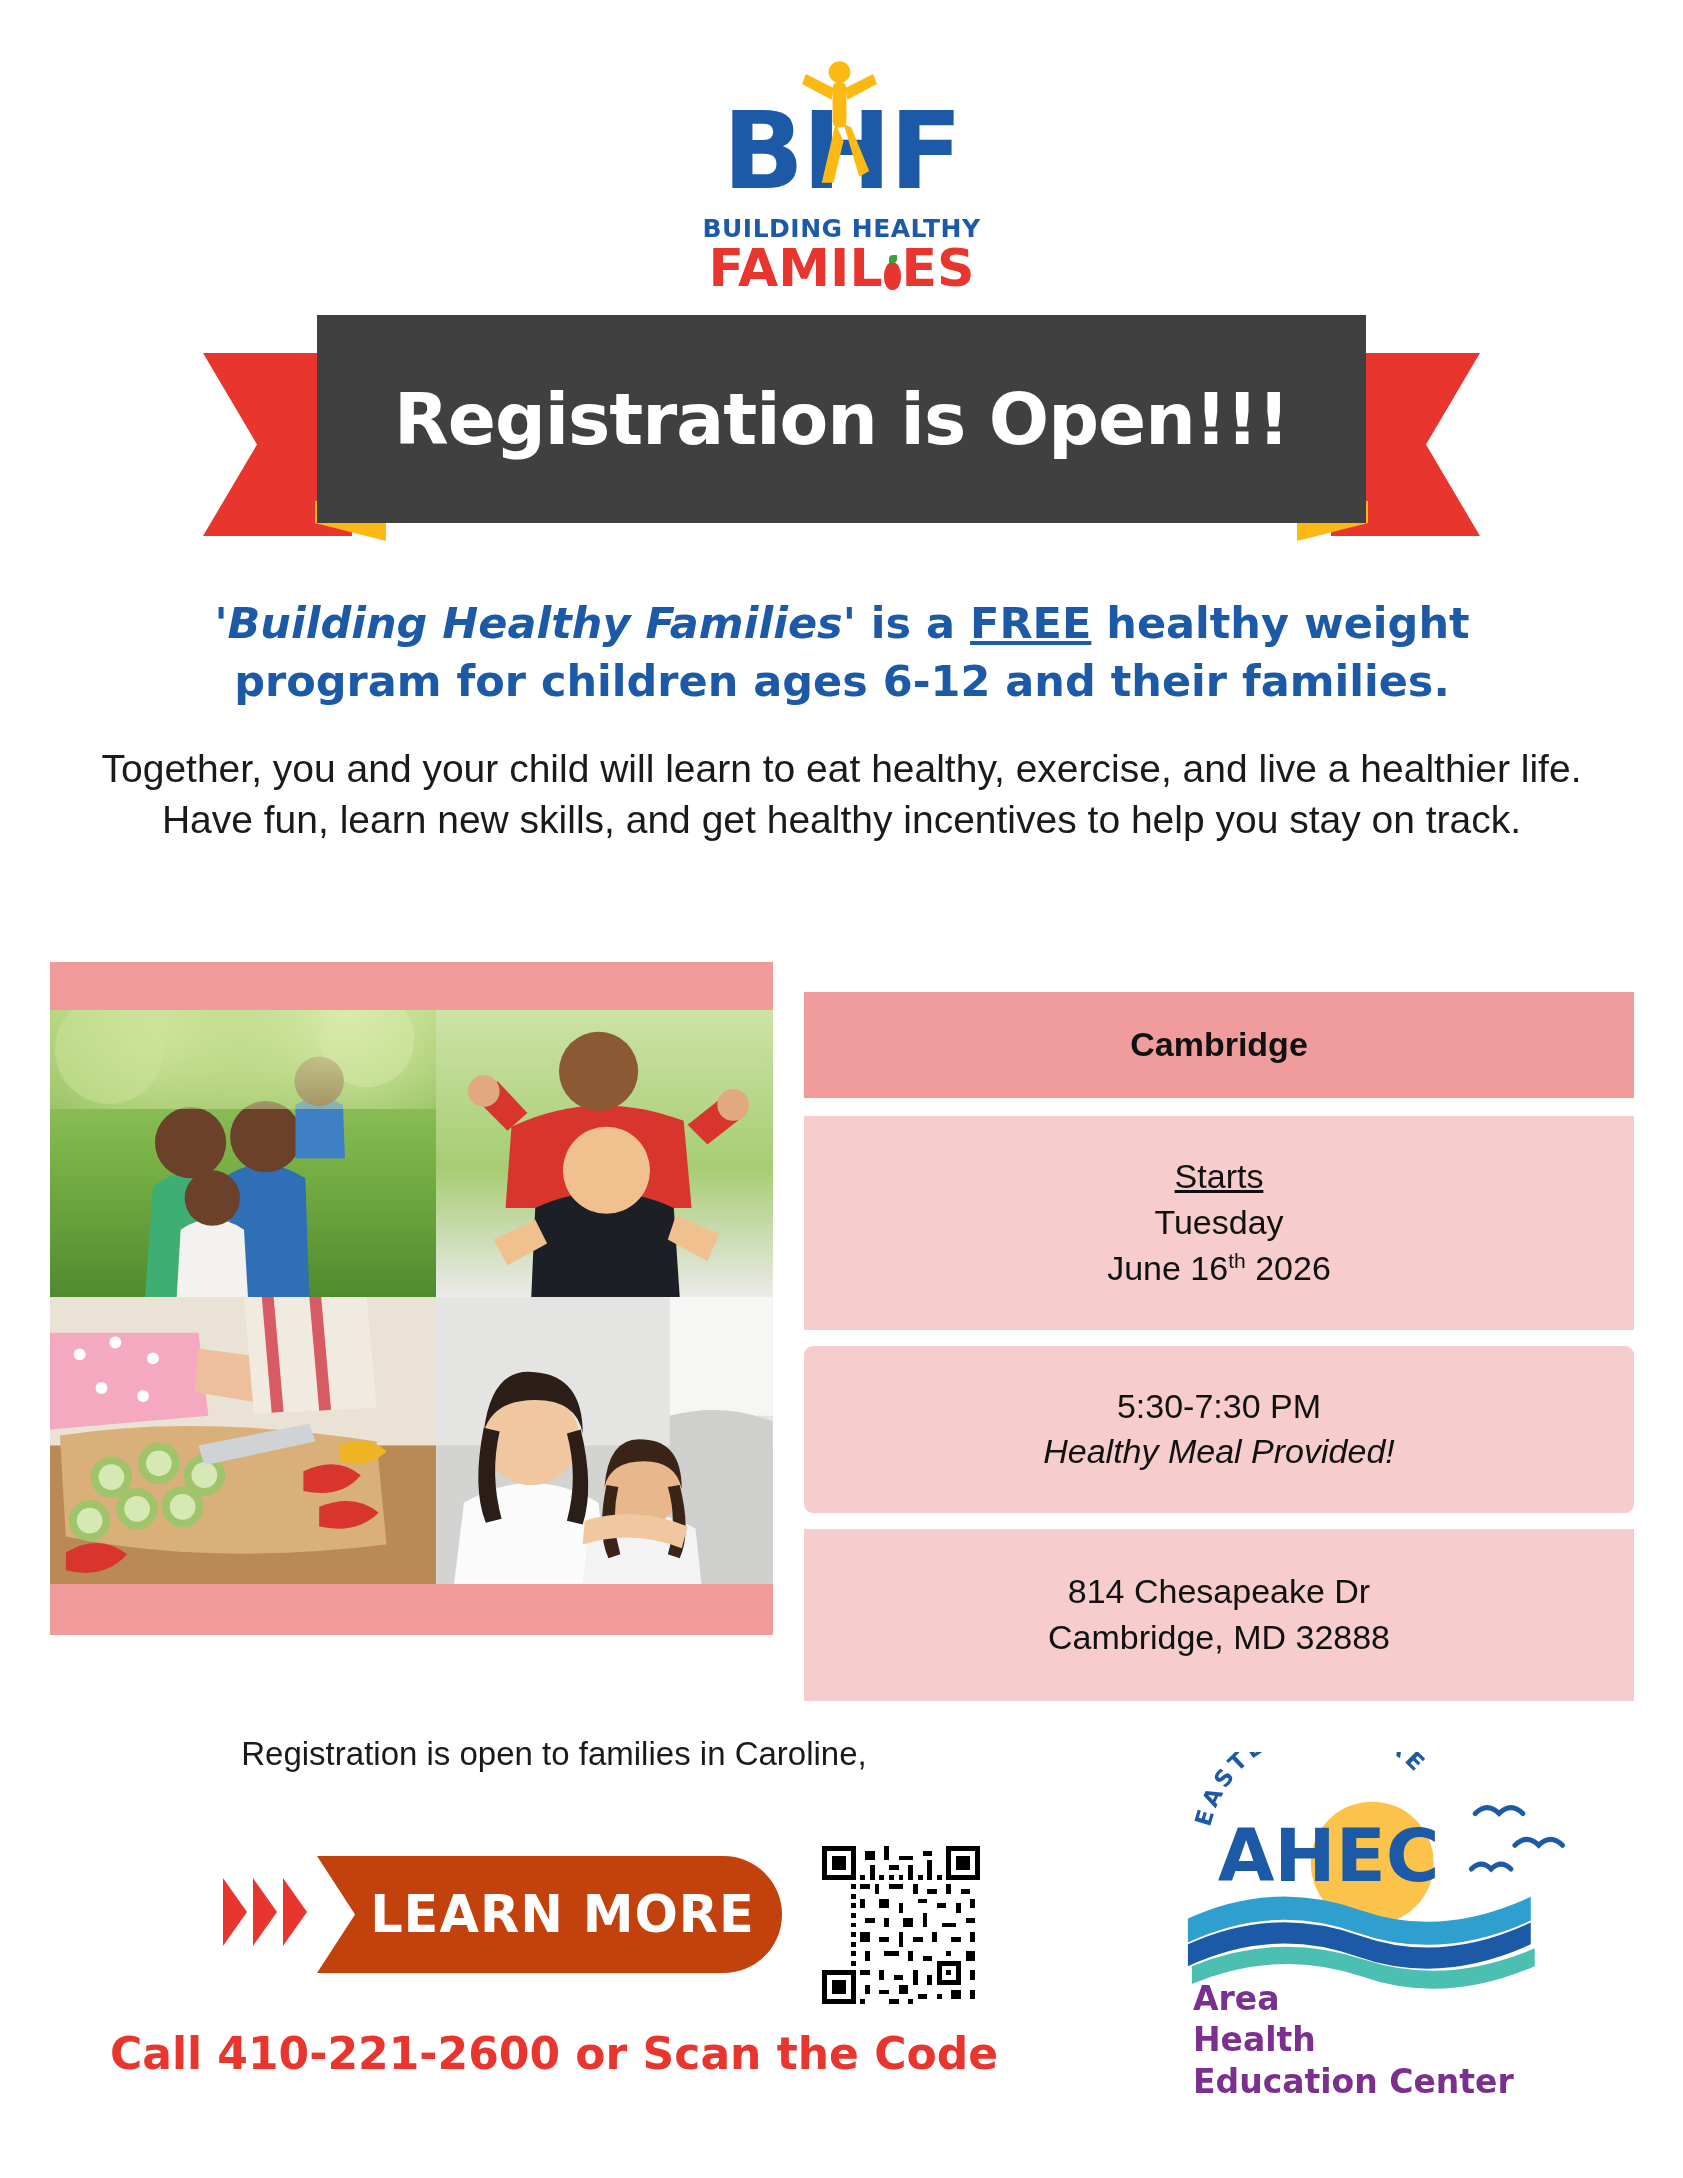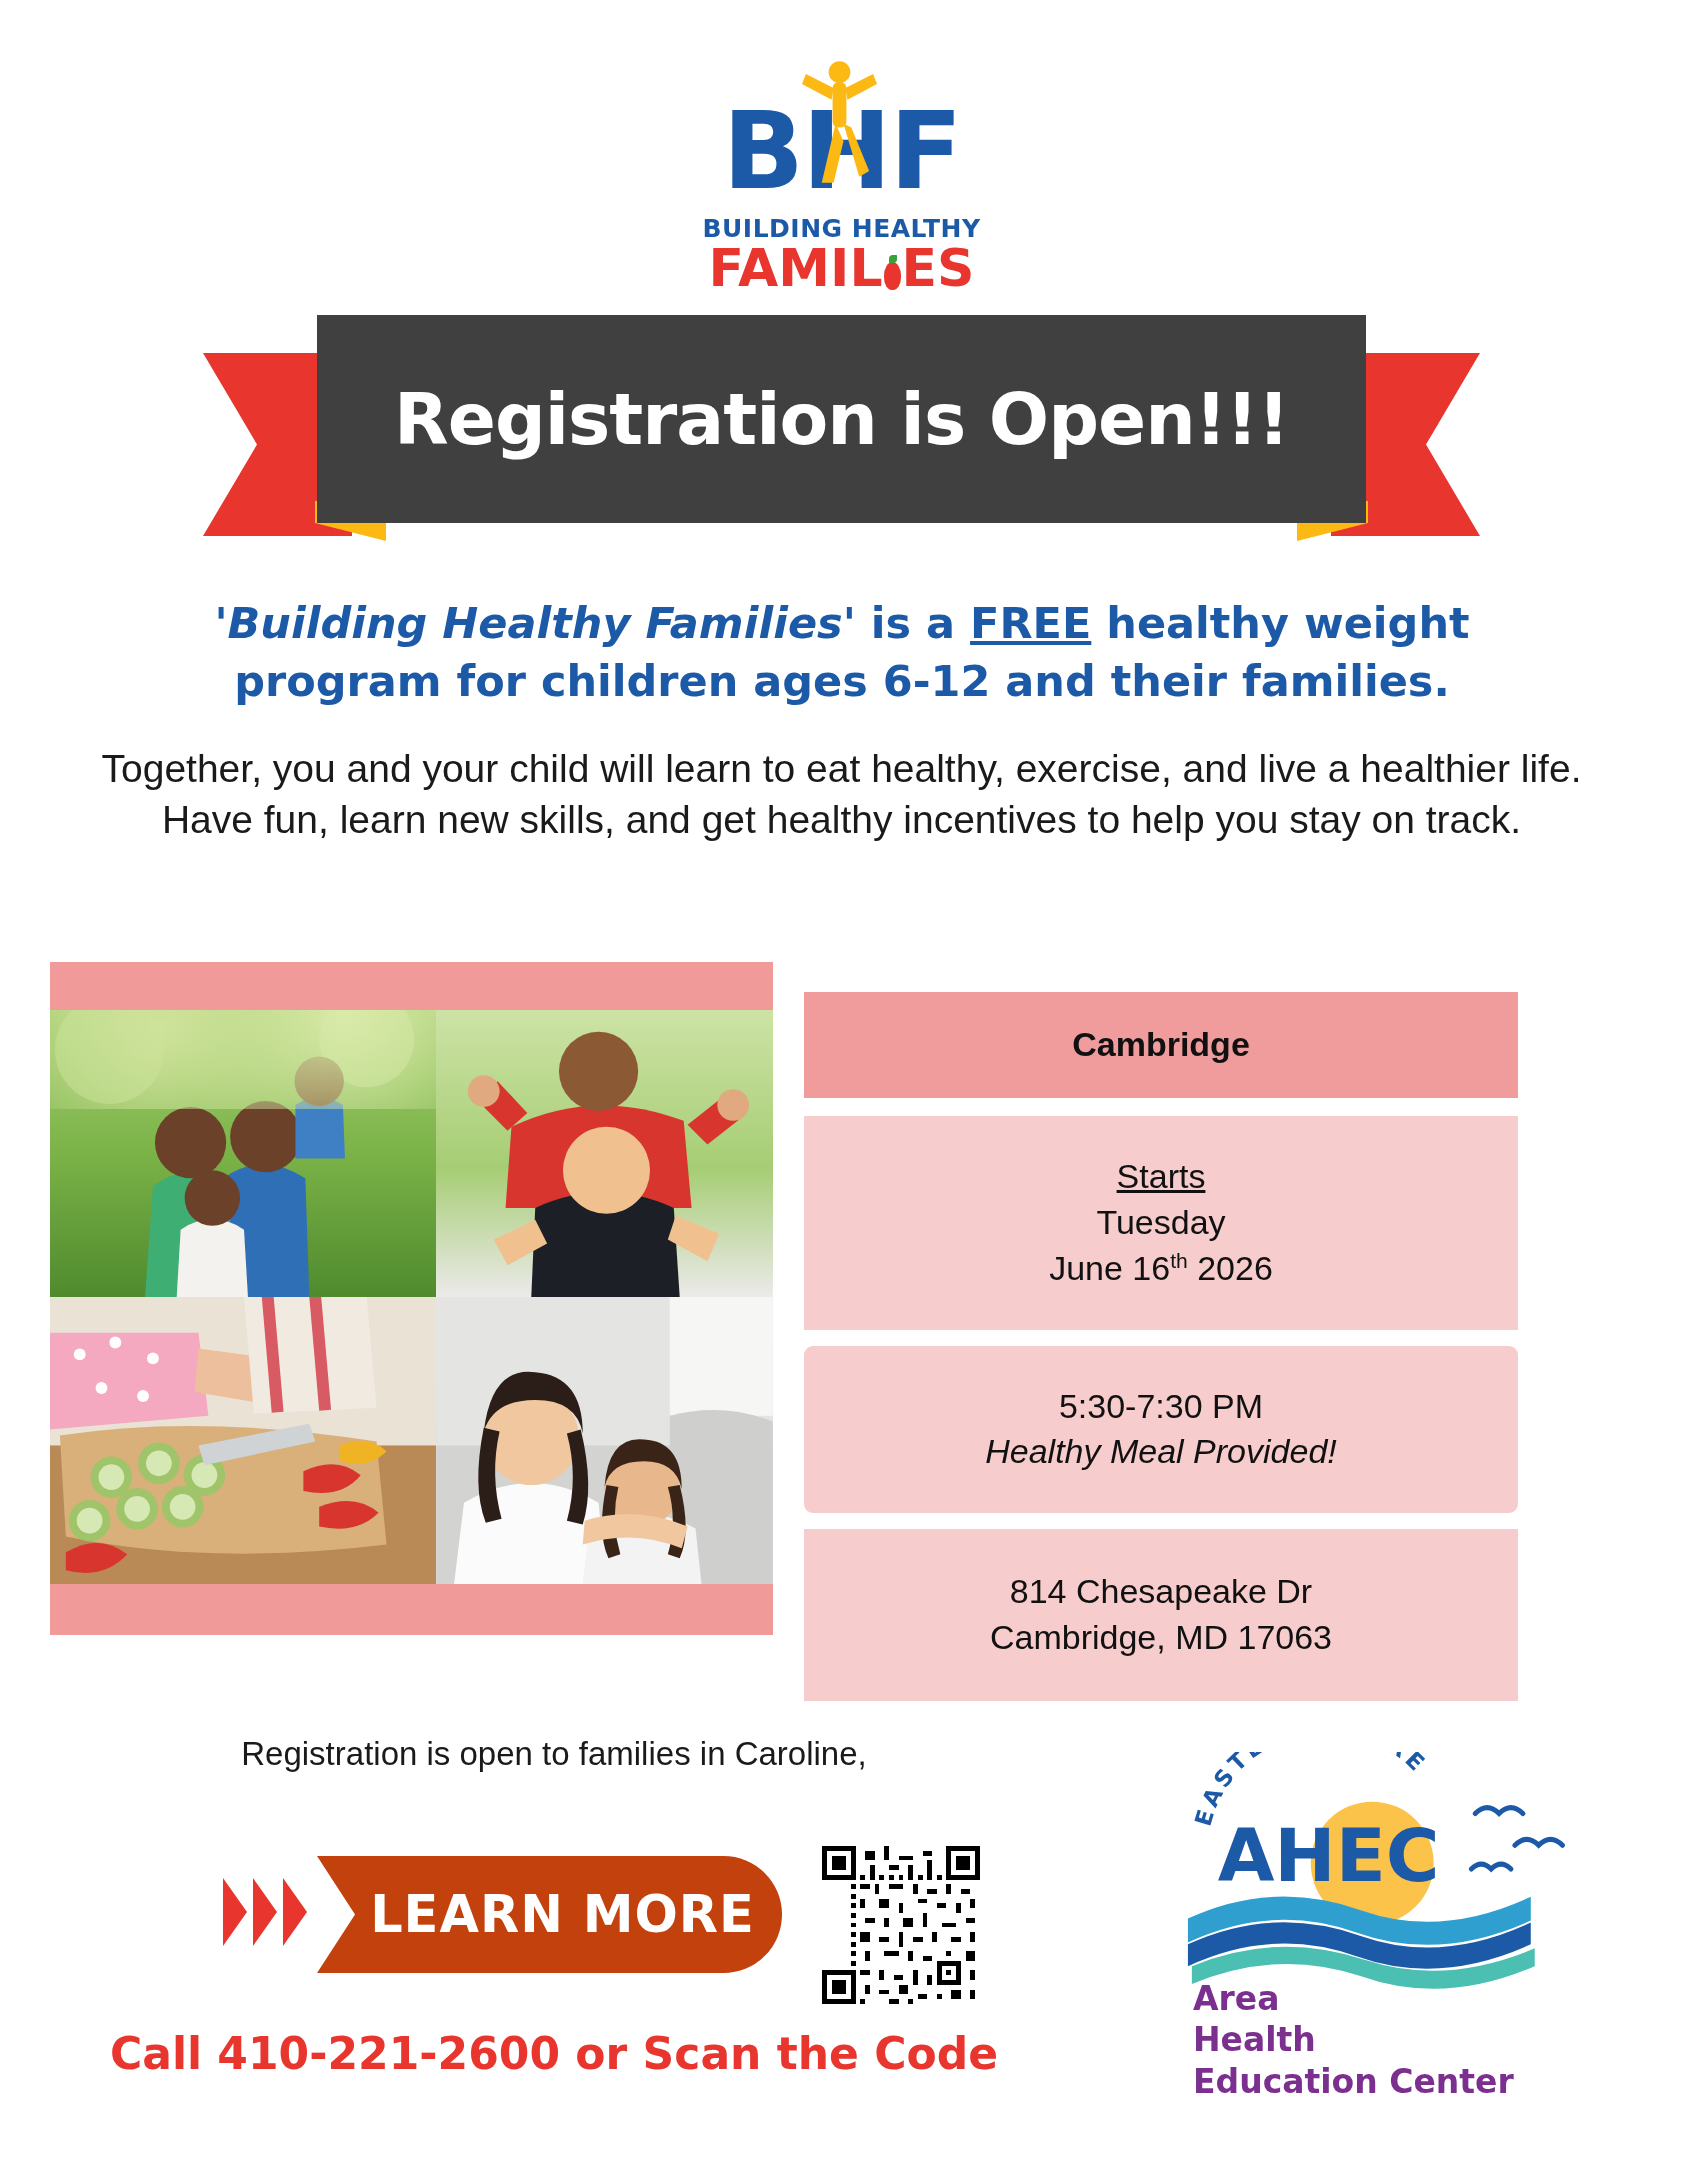--- a/index.html
+++ b/index.html
@@ -206,21 +206,21 @@
   .p3 { background: linear-gradient(180deg,#f2ece4 0%,#e8ddcb 40%,#c9a273 100%); }
 
   
   .p4 { background: linear-gradient(180deg,#e9e9e9 0%,#dcdcdc 50%,#cfcfcf 100%); }
 
   
   .info-panel {
     position: absolute;
     top: 992px;
     left: 804px;
-    width: 714px;
+    width: 830px;
   }
   .info-row {
     background: #f6cccc;
     text-align: center;
     color: #111;
     font-family: "Liberation Sans", sans-serif;
     margin-bottom: 16px;
     padding: 22px 10px;
     font-size: 34px;
     line-height: 1.35;
@@ -506,21 +506,21 @@
     <span>June 16</span><sup>th</sup> <span>2026</span>
   </div>
 
   <div class="info-row time">
     <span>5:30-7:30 PM</span><br>
     <span class="it">Healthy Meal Provided!</span>
   </div>
 
   <div class="info-row addr">
     <span>814 Chesapeake Dr</span><br>
-    <span>Cambridge, MD 17063</span>
+    <span>Cambridge, MD 32888</span>
   </div>
 </div>
 
 <div class="counties">
   <span>Registration is open to families in Caroline,</span><br>
 </div>
 
 <div class="learn-more-wrap">
   <div class="chevrons">
     <div class="chev"></div>

